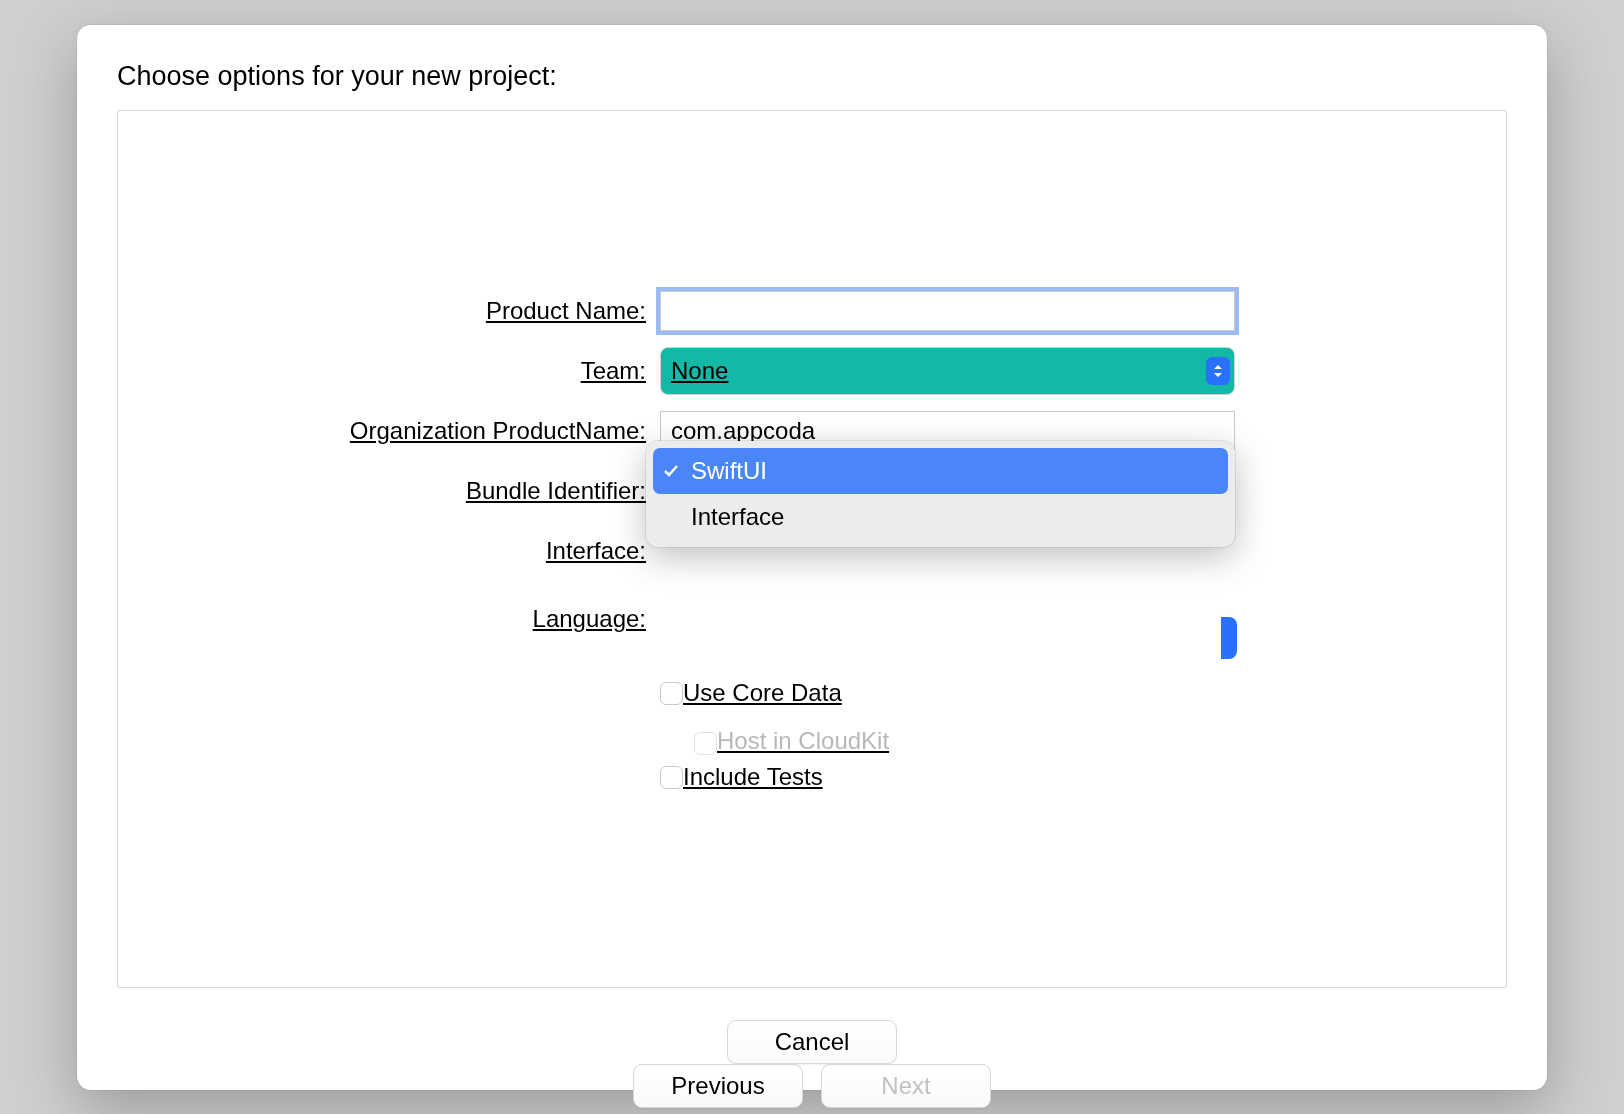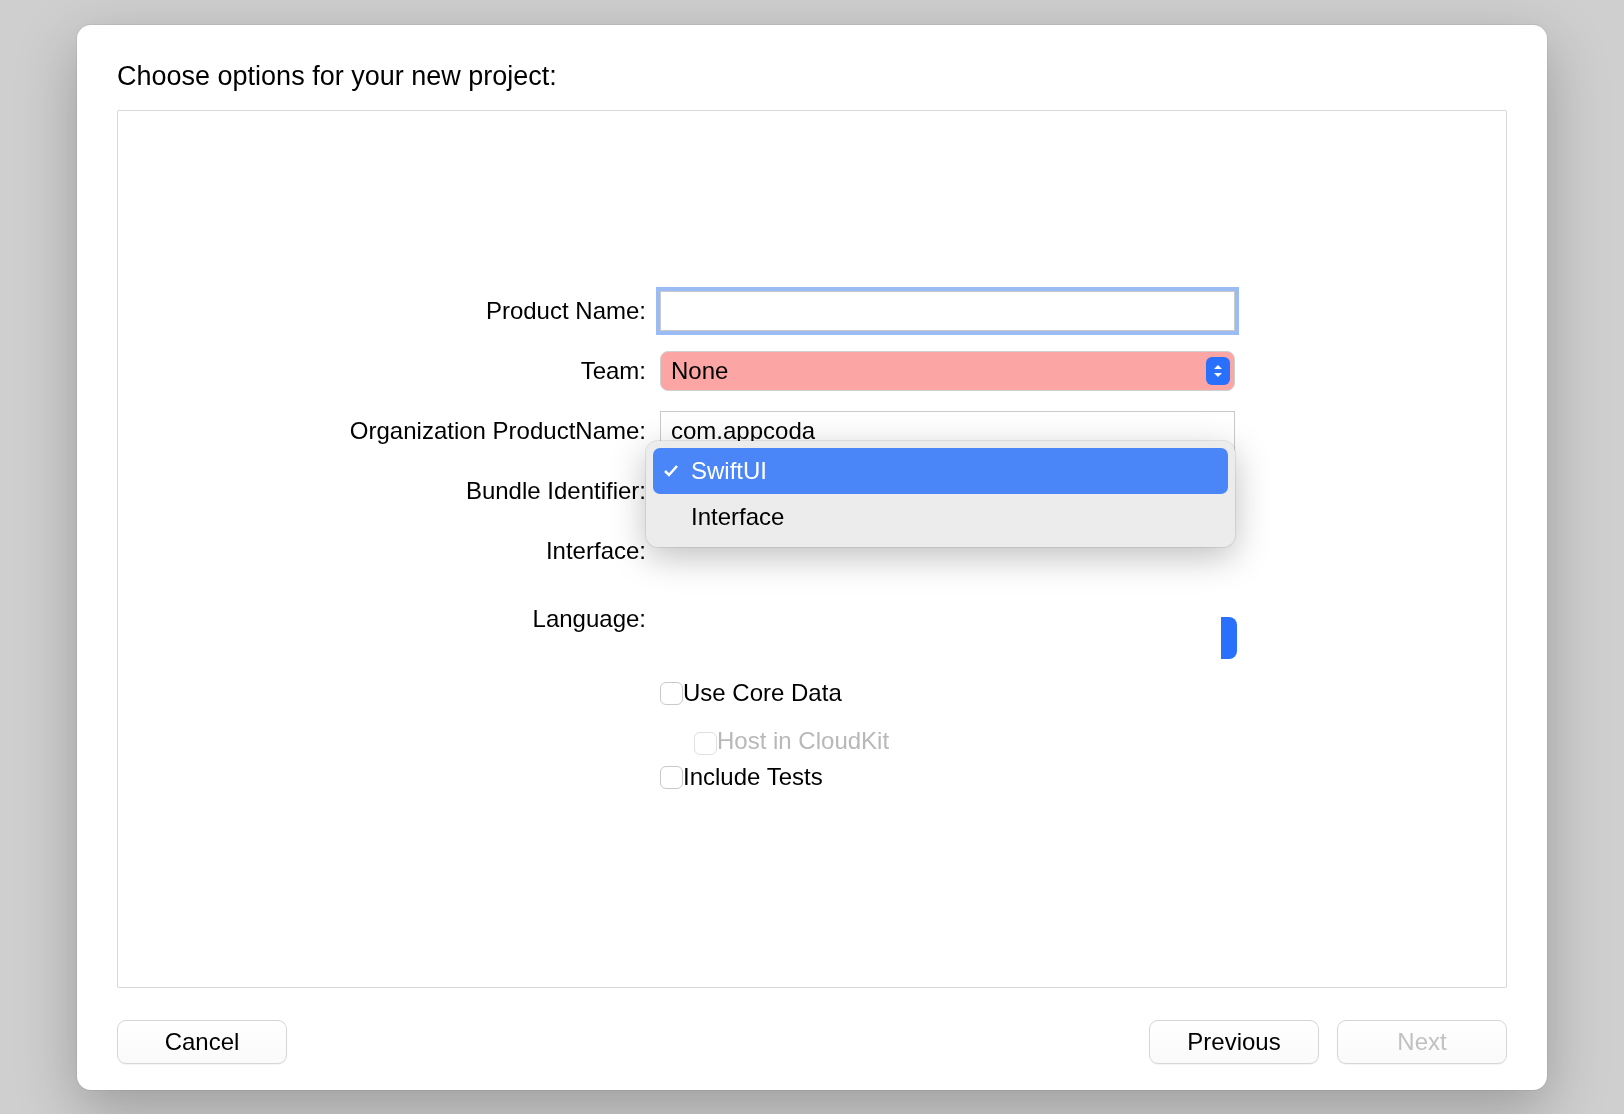--- a/index.html
+++ b/index.html
@@ -42,20 +42,21 @@
       position: relative;
       overflow: visible;
     }
     .form-area {
       position: absolute;
       top: 170px;
       left: 0;
       right: 0;
       display: flex;
       flex-direction: column;
+      text-decoration: underline;
     }
     .form-row {
       display: flex;
       align-items: center;
       height: 60px;
       gap: 14px;
     }
     .form-label {
       width: 528px;
       text-align: right;
@@ -76,27 +77,27 @@
       background: #fff;
       color: #000;
       outline: none;
     }
     .text-input.focused {
       border: 1px solid #c9c9c9;
       box-shadow: 0 0 0 4px #9bbbf4;
     }
     .popup-button {
       width: 100%;
-      height: 40px;
+      height: 48px;
       font-size: 24px;
       text-align: left;
       padding: 4px 10px;
       border: 1px solid #d0d0d0;
       border-radius: 8px;
-      background: #fca5a5;
+      background: #14b8a6;
       color: #000;
       position: relative;
       cursor: default;
       display: flex;
       align-items: center;
     }
     .popup-stepper {
       position: absolute;
       right: 4px;
       top: 50%;
@@ -196,20 +197,21 @@
       stroke: #fff;
       stroke-width: 2.5;
       fill: none;
     }
     .button-row {
       display: flex;
       justify-content: space-between;
       align-items: center;
       margin-top: 32px;
       height: 44px;
+      flex-direction: column;
     }
     .button-group {
       display: flex;
       gap: 18px;
     }
     .btn {
       height: 44px;
       min-width: 170px;
       padding: 0 30px;
       font-size: 24px;

